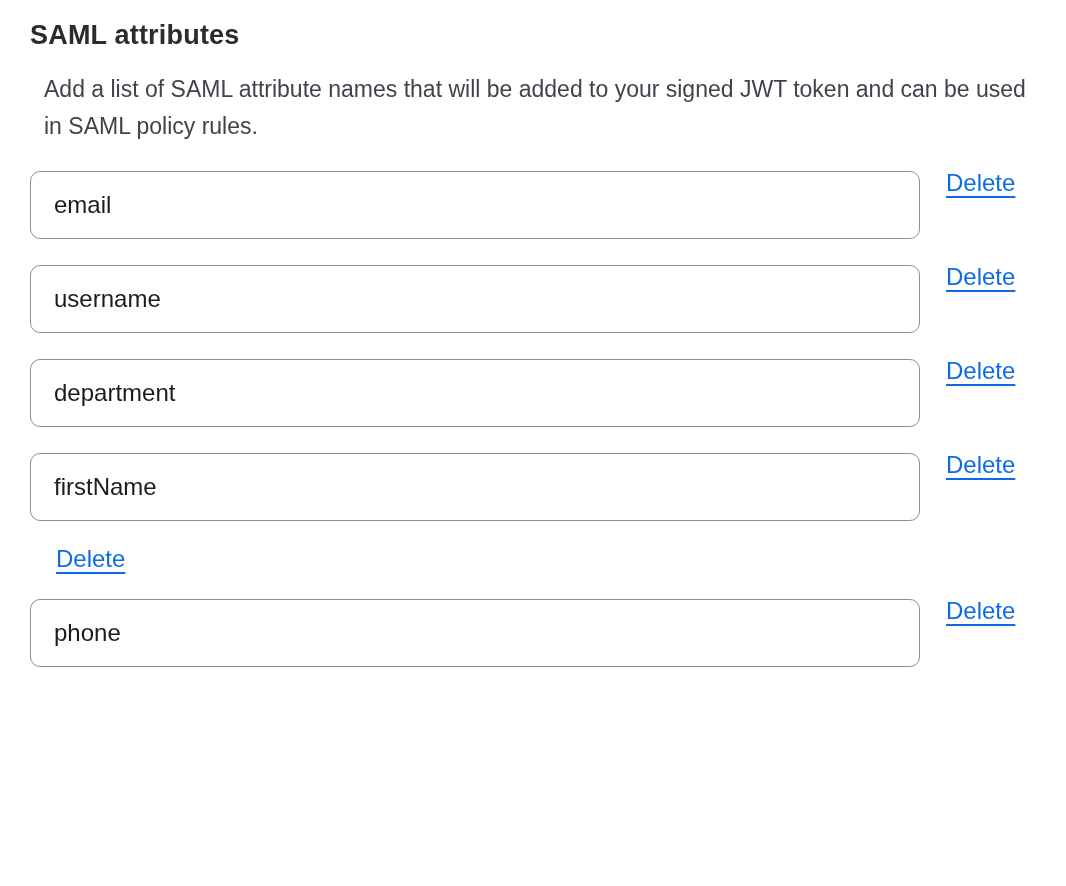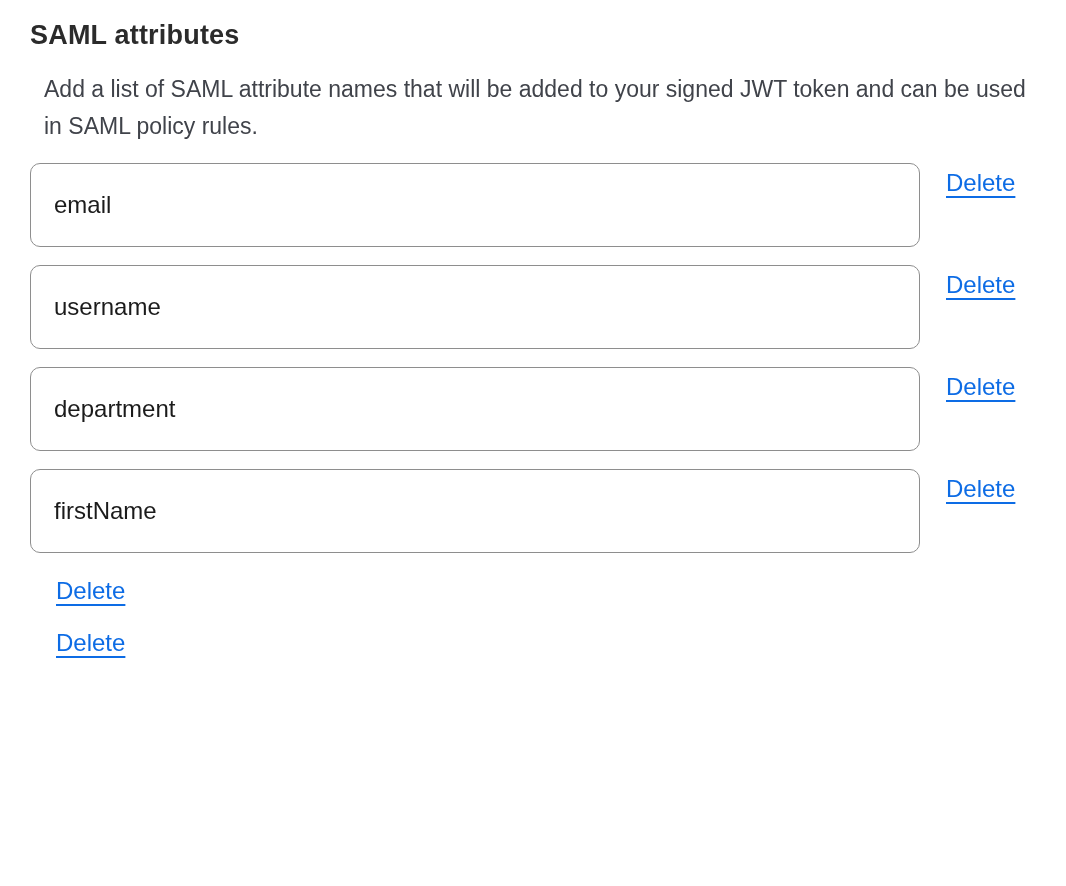--- a/index.html
+++ b/index.html
@@ -34,29 +34,30 @@
     display: block;
   }
   .attr-row {
     display: flex;
     align-items: flex-start;
     margin-bottom: 18px;
   }
   .attr-input {
     box-sizing: border-box;
     width: 890px;
-    height: 84px;
+    height: 68px;
     border: 1.5px solid #8e8e8e;
     border-radius: 10px;
     background: #ffffff;
     font-family: "Liberation Sans", sans-serif;
     font-size: 24px;
     color: #1b1b1b;
     padding: 0 23px;
     outline: none;
+    margin-top: 8px;
   }
   .delete-cell {
     margin-left: 26px;
     padding-top: 6px;
   }
   .link {
     font-size: 24px;
     color: #0d6ce5;
     text-decoration: underline;
     text-decoration-thickness: 2px;
@@ -107,20 +108,21 @@
       </span>
     </div>
 
     <div class="attr-row">
       <span class="delete-cell">
         <a class="link">Delete</a>
       </span>
     </div>
 
     <div class="attr-row">
+      <input type="text" class="attr-input" value="phone" style="">
       <span class="delete-cell">
         <a class="link">Delete</a>
       </span>
     </div>
 
   </div>
 
 
 </div>
 

